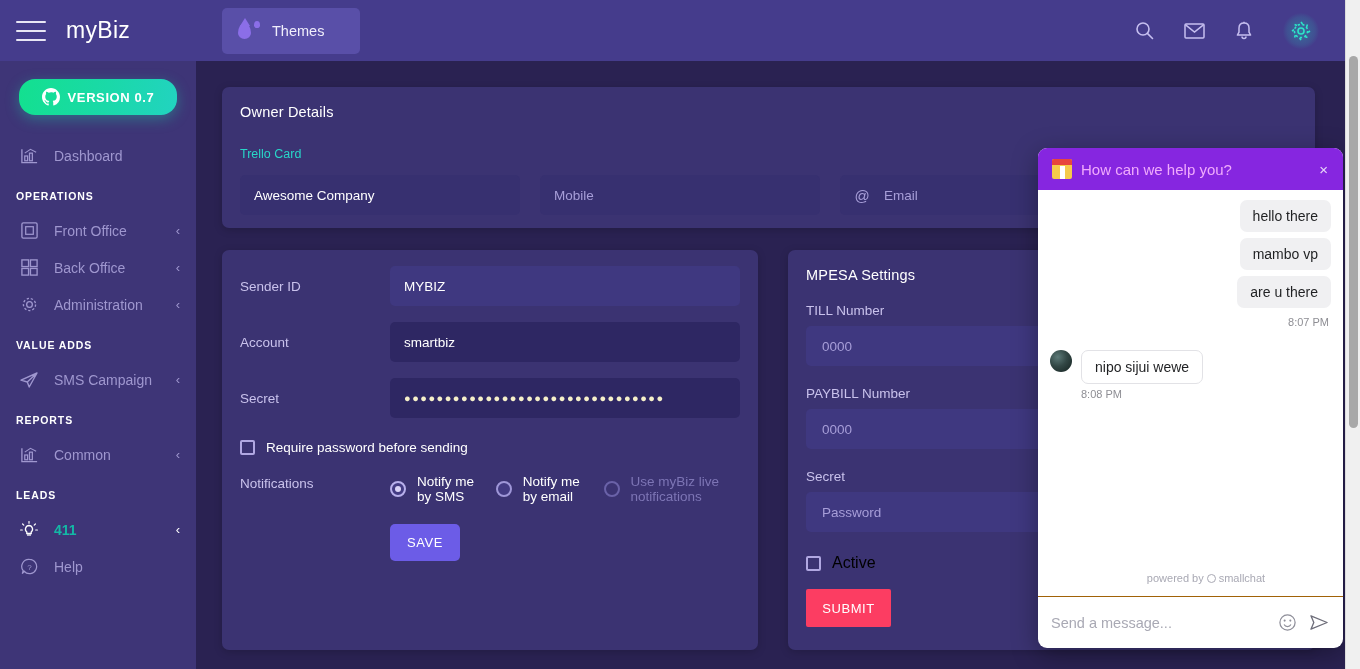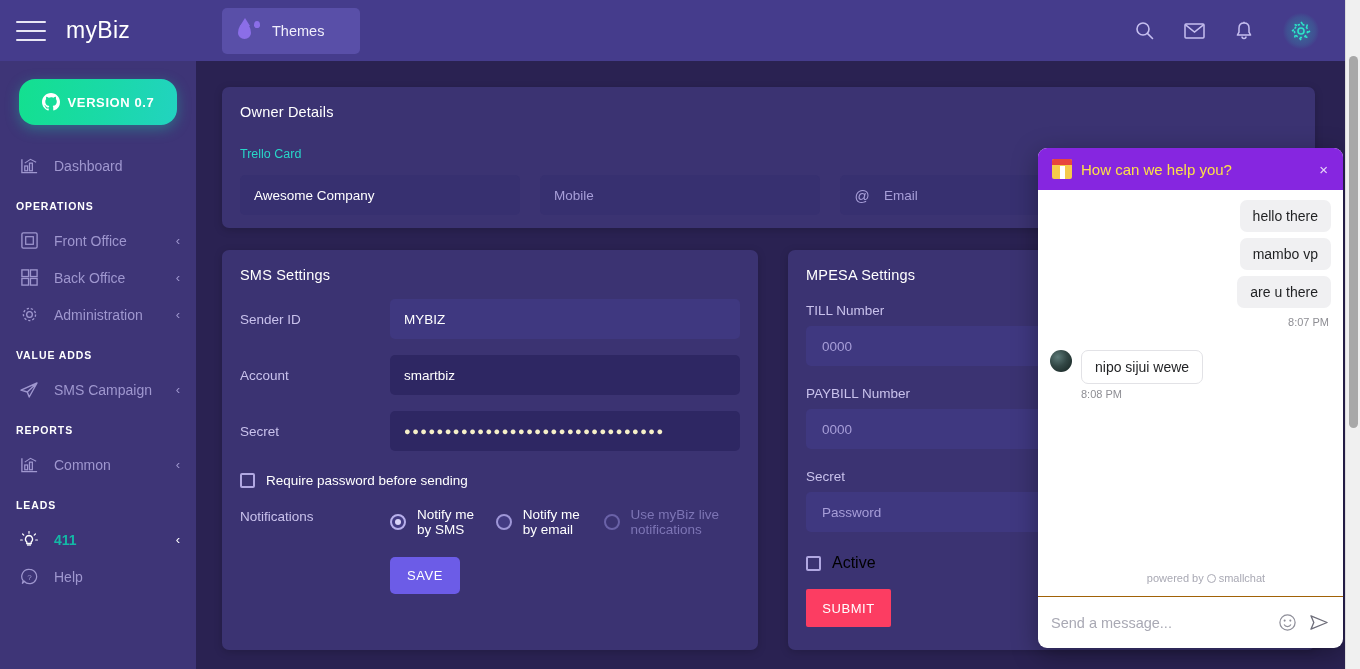--- a/index.html
+++ b/index.html
@@ -57,21 +57,21 @@
     display: flex; align-items: center; justify-content: center;
     background: radial-gradient(circle, rgba(30,220,190,.32) 0%, rgba(30,220,190,.12) 55%, rgba(30,220,190,0) 72%);
   }
 
   
   .sidebar {
     position: absolute; top: 61px; left: 0; width: 196px; height: 608px;
     background: #3e3577; padding-top: 14px; overflow: hidden;
   }
   .version-badge {
-    margin: 4px auto 0; width: 158px; height: 46px; border-radius: 16px;
+    margin: 4px auto 0; width: 158px; height: 36px; border-radius: 16px;
     background: linear-gradient(100deg, #13e08f 0%, #1ad9a8 55%, #22d3c0 100%);
     display: flex; align-items: center; justify-content: center; gap: 8px;
     box-shadow: 0 4px 14px rgba(26,217,168,.35); cursor: pointer;
   }
   .version-badge .vtxt {
     color: #ffffff; font-size: 13px; font-weight: bold; letter-spacing: .6px;
   }
   .gh { width: 18px; height: 18px; }
 
   .nav { margin-top: 22px; }
@@ -201,21 +201,21 @@
     border-radius: 2px; position: relative; overflow: hidden; background: #f5ca4a;
   }
   .chat-emoji::before {
     content: ""; position: absolute; left: 0; top: 0; width: 100%; height: 6px;
     background: #e8453c;
   }
   .chat-emoji::after {
     content: ""; position: absolute; left: 8px; top: 7px; width: 5px; height: 13px;
     background: #ffffff;
   }
-  .chat-title { color: #fde047; font-size: 15px; flex: 1; }
+  .chat-title { color: #f0abfc; font-size: 15px; flex: 1; }
   .chat-close { color: #e7d6f7; font-size: 15px; cursor: pointer; padding: 4px 3px; }
 
   .chat-body { flex: 1; position: relative; background: #ffffff; padding: 10px 12px 0; }
   .bubble-out {
     background: #f0f0f2; color: #1f2022; font-size: 14px;
     border-radius: 7px; padding: 8px 13px; display: inline-block;
     float: right; clear: both; margin-bottom: 6px;
   }
   .stamp-out { clear: both; float: right; color: #8e8e94; font-size: 11px; margin: 2px 2px 0 0; }
   .in-wrap { clear: both; display: flex; align-items: flex-start; gap: 9px; padding-top: 22px; }
@@ -434,21 +434,20 @@
         <div class="fld email">
           <span class="at-icon">@</span>
           <span class="ph" style="color:#a79ed8">Email</span>
         </div>
       </div>
     </div>
 
     <div class="row2">
 
       <div class="card sms-card">
-        <div class="card-title">SMS Settings</div>
 
         <div class="form-row">
           <div class="form-label">Sender ID</div>
           <div class="input-box">MYBIZ</div>
         </div>
 
         <div class="form-row">
           <div class="form-label">Account</div>
           <div class="input-box dark">smartbiz</div>
         </div>

